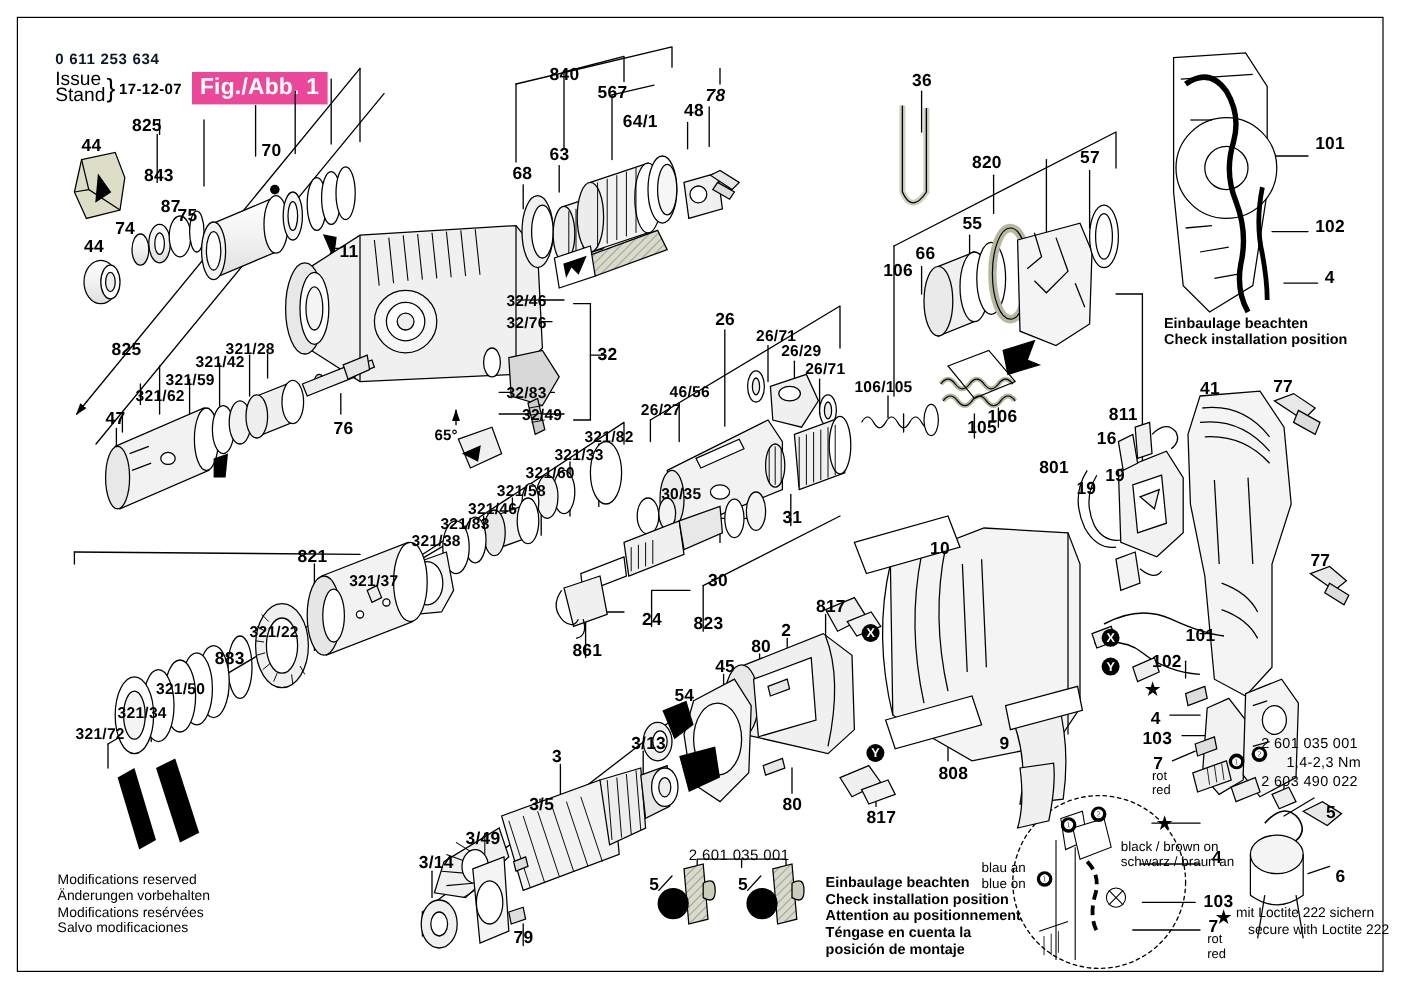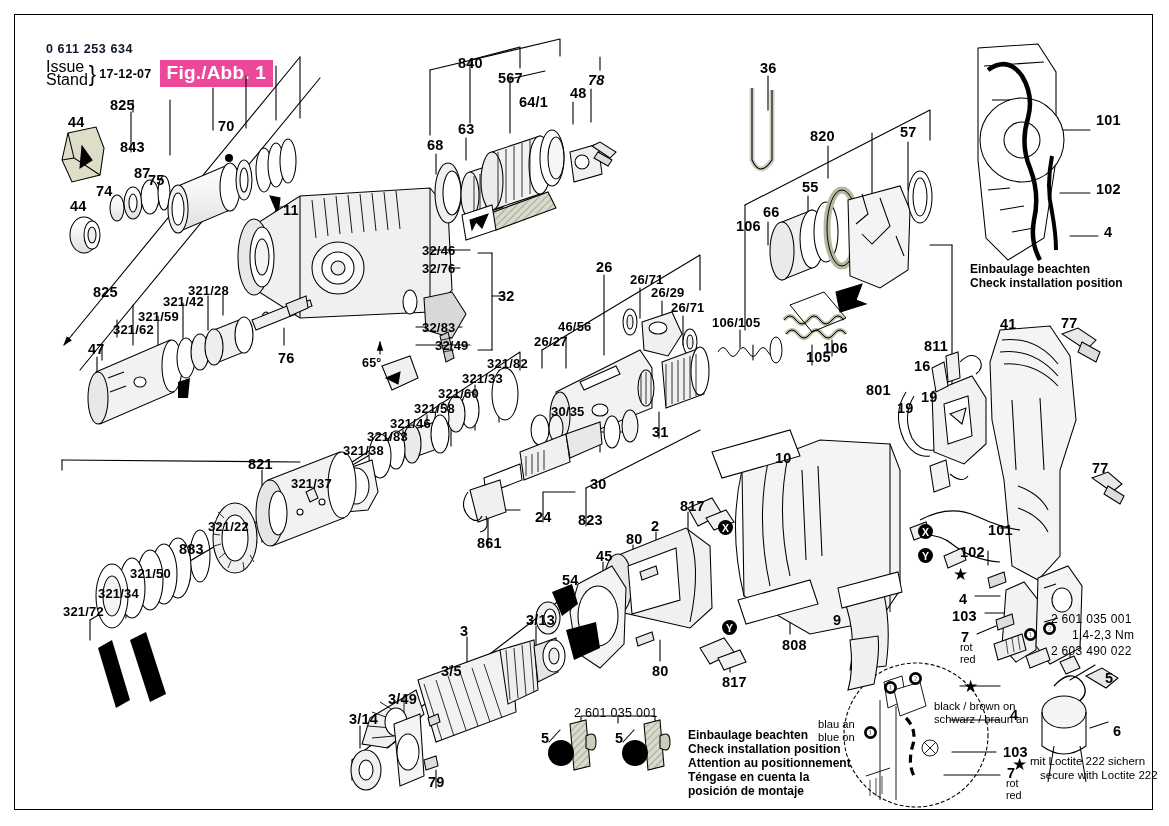--- a/index.html
+++ b/index.html
@@ -813,20 +813,26 @@
   <div class="cmark sm" style="left:864px;top:726px;">❶</div>
 
   <div class="star" style="left:953px;top:566px;">★</div>
   <div class="star" style="left:963px;top:678px;">★</div>
   <div class="star" style="left:1012px;top:756px;">★</div>
 
   <div class="blackdot" style="left:225px;top:154px;width:8px;height:8px;"></div>
   <div class="blackdot" style="left:548px;top:740px;width:26px;height:26px;"></div>
   <div class="blackdot" style="left:622px;top:740px;width:26px;height:26px;"></div>
 
+  <div class="para" style="left:48px;top:727px;">
+    <div>Modifications reserved</div>
+    <div>Änderungen vorbehalten</div>
+    <div>Modifications resérvées</div>
+    <div>Salvo modificaciones</div>
+  </div>
 
   <div class="para b" style="left:970px;top:262px;">
     <div>Einbaulage beachten</div>
     <div>Check installation position</div>
   </div>
 
   <div class="para b" style="left:688px;top:728px;">
     <div>Einbaulage beachten</div>
     <div>Check installation position</div>
     <div>Attention au positionnement</div>

